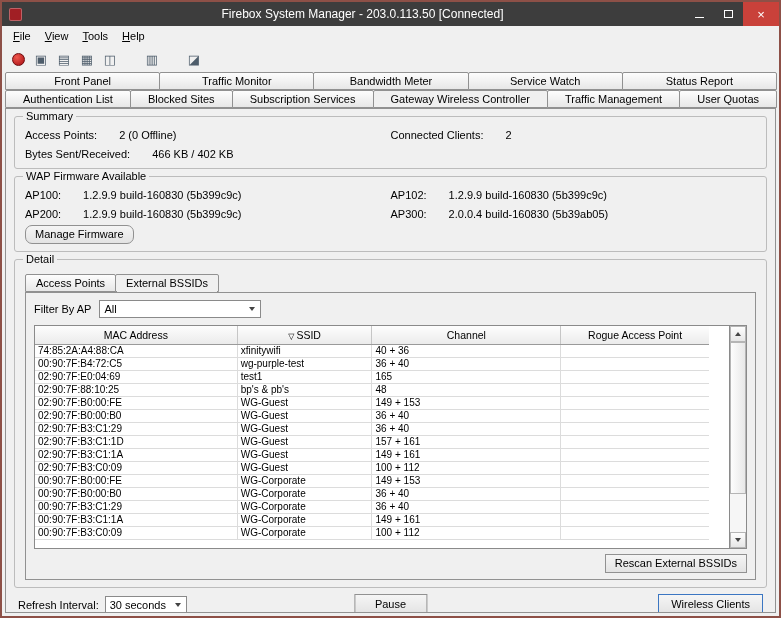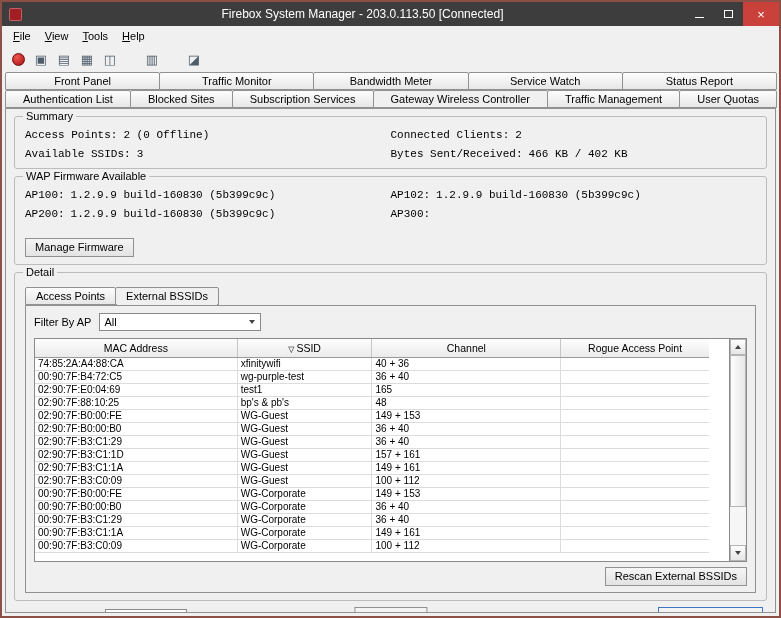--- a/index.html
+++ b/index.html
@@ -49,26 +49,26 @@
 
   
   .content { flex:1 1 auto; margin:0 3px 3px; border:1px solid #919191; background:#f0f0f0;
              display:flex; flex-direction:column; overflow:hidden; position:relative; z-index:1; }
 
   .gbox { border:1px solid #bcbcbc; border-radius:3px; margin:7px 8px 0; position:relative;
           padding:12px 10px 7px; }
   .gbox-title { position:absolute; top:-7px; left:8px; background:#f0f0f0; padding:0 3px; }
 
   .kv-grid { display:grid; grid-template-columns:1fr 1fr; row-gap:6px; }
-  .kv { display:flex; gap:6px; white-space:nowrap; line-height:13px;font-family:Liberation Mono, monospace; }
+  .kv { display:flex; gap:22px; white-space:nowrap; line-height:13px; }
 
   .btn { display:inline-block; font-family:inherit; font-size:11px; color:#000;
          background:linear-gradient(#f5f5f5,#e3e3e3); border:1px solid #919191;
          padding:2px 9px; line-height:13px; cursor:default; }
-  .btn.manage { margin-top:17px; }
+  .btn.manage { margin-top:4px;border-radius:7px; }
   .btn.pause { padding:3px 20px; }
   .btn.wireless { margin-left:auto; border:1px solid #3b76c2; padding:3px 12px; }
 
   
   .subtabs { display:flex; position:relative; z-index:2; margin-top:2px; }
   .subtab { height:18px; line-height:16px; padding:0 10px; margin-right:-1px;
             border:1px solid #919191; border-radius:2px 2px 0 0;
             background:linear-gradient(#fdfdfd,#e7e7e7); white-space:nowrap; }
   .subtab.active { background:#f0f0f0; position:relative; z-index:3; }
   .subtab.active::after { content:""; position:absolute; left:1px; right:1px; bottom:-1px;
@@ -193,24 +193,20 @@
       <div class="kv-grid">
         <div class="kv">
             <span>Access Points:</span>
             <span>2 (0 Offline)</span>
           </div>
         <div class="kv">
             <span>Connected Clients:</span>
             <span>2</span>
           </div>
         <div class="kv">
-            <span>Available SSIDs:</span>
-            <span>3</span>
-          </div>
-        <div class="kv">
             <span>Bytes Sent/Received:</span>
             <span>466 KB / 402 KB</span>
           </div>
       </div>
     </div>
 
     <div class="gbox">
       <span class="gbox-title">WAP Firmware Available</span>
       <div class="kv-grid">
         <div class="kv">
@@ -220,20 +216,21 @@
         <div class="kv">
             <span>AP102:</span>
             <span>1.2.9.9 build-160830 (5b399c9c)</span>
           </div>
         <div class="kv">
             <span>AP200:</span>
             <span>1.2.9.9 build-160830 (5b399c9c)</span>
           </div>
         <div class="kv">
             <span>AP300:</span>
+            <span>2.0.0.4 build-160830 (5b39ab05)</span>
           </div>
       </div>
       <button class="btn manage">Manage Firmware</button>
     </div>
 
     <div class="gbox">
       <span class="gbox-title">Detail</span>
 
       <div class="subtabs">
         <div class="subtab">Access Points</div>

